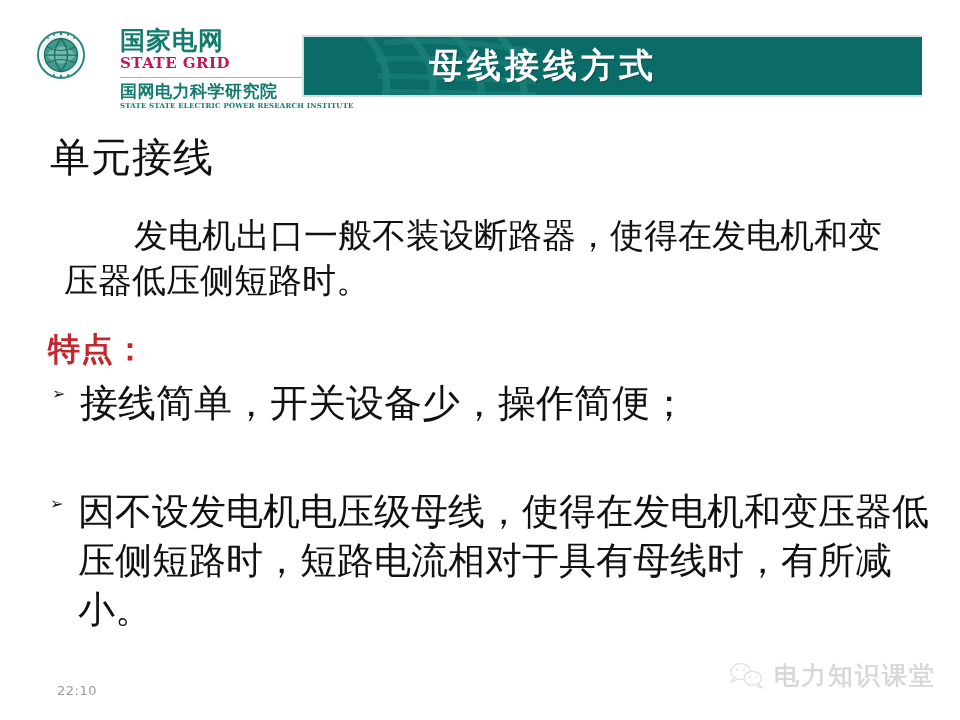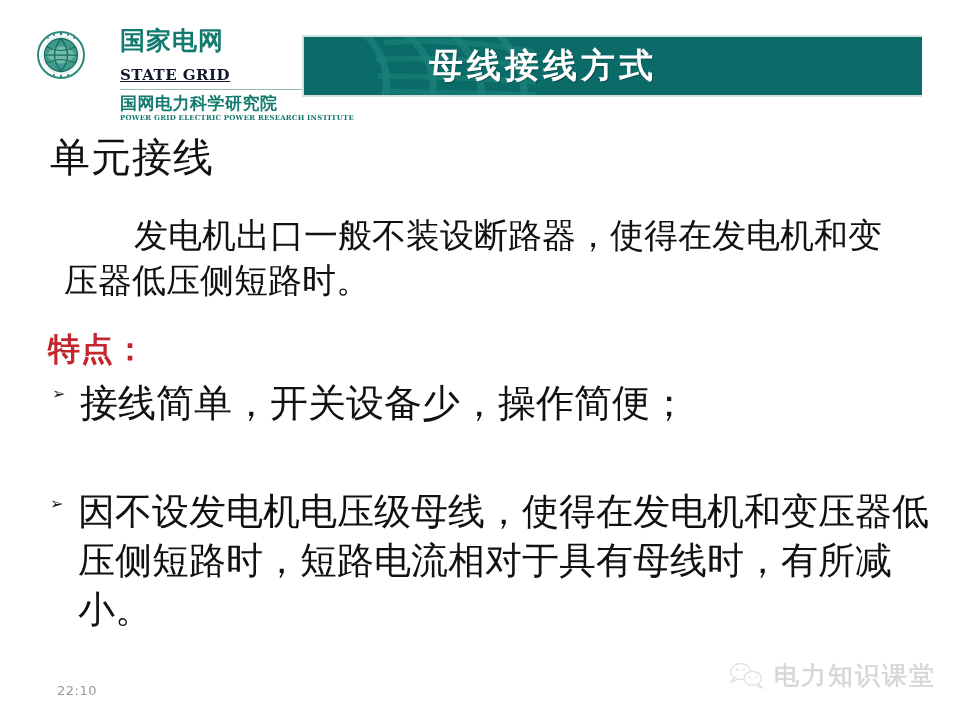--- a/index.html
+++ b/index.html
@@ -51,26 +51,25 @@
     font-weight: bold;
     color: #127a6e;
     letter-spacing: 1px;
     line-height: 1.05;
     white-space: nowrap;
   }
   .logo-en-main {
     font-family: "DejaVu Serif", "Liberation Serif", serif;
     font-size: 15px;
     font-weight: bold;
-    color: #0f172a;
+    color: #be185d;
     letter-spacing: 0.5px;
     line-height: 1.1;
-    margin-top: 13px;
+    margin-top: 1px;
     white-space: nowrap;
-    text-decoration: underline;
   }
   .logo-divider {
     height: 1px;
     background: #9ab9b5;
     margin: 5px 0 4px 0;
     width: 186px;
   }
   .logo-cn-sub {
     font-size: 17px;
     font-weight: bold;
@@ -259,21 +258,21 @@
         <circle cx="36" cy="90" r="2.1"></circle>
         <circle cx="64" cy="90" r="2.1"></circle>
       </g>
     </svg>
 
     <div id="logo-text">
       <div class="logo-cn-main">国家电网</div>
       <div class="logo-en-main">STATE GRID</div>
       <div class="logo-divider"></div>
       <div class="logo-cn-sub">国网电力科学研究院</div>
-      <div class="logo-en-sub">POWER GRID ELECTRIC POWER RESEARCH INSTITUTE</div>
+      <div class="logo-en-sub">STATE STATE ELECTRIC POWER RESEARCH INSTITUTE</div>
     </div>
   </div>
 
   <div id="title-banner">
     <svg id="banner-pattern" viewBox="0 0 260 62" preserveAspectRatio="none">
       <g stroke="#1b8079" stroke-width="7" fill="none" opacity="0.85">
         <path d="M55 -10 q40 40 22 85"></path>
         <path d="M95 -10 q46 38 30 85"></path>
         <path d="M140 -10 q44 36 36 85"></path>
         <path d="M186 -12 q38 36 34 86"></path>

